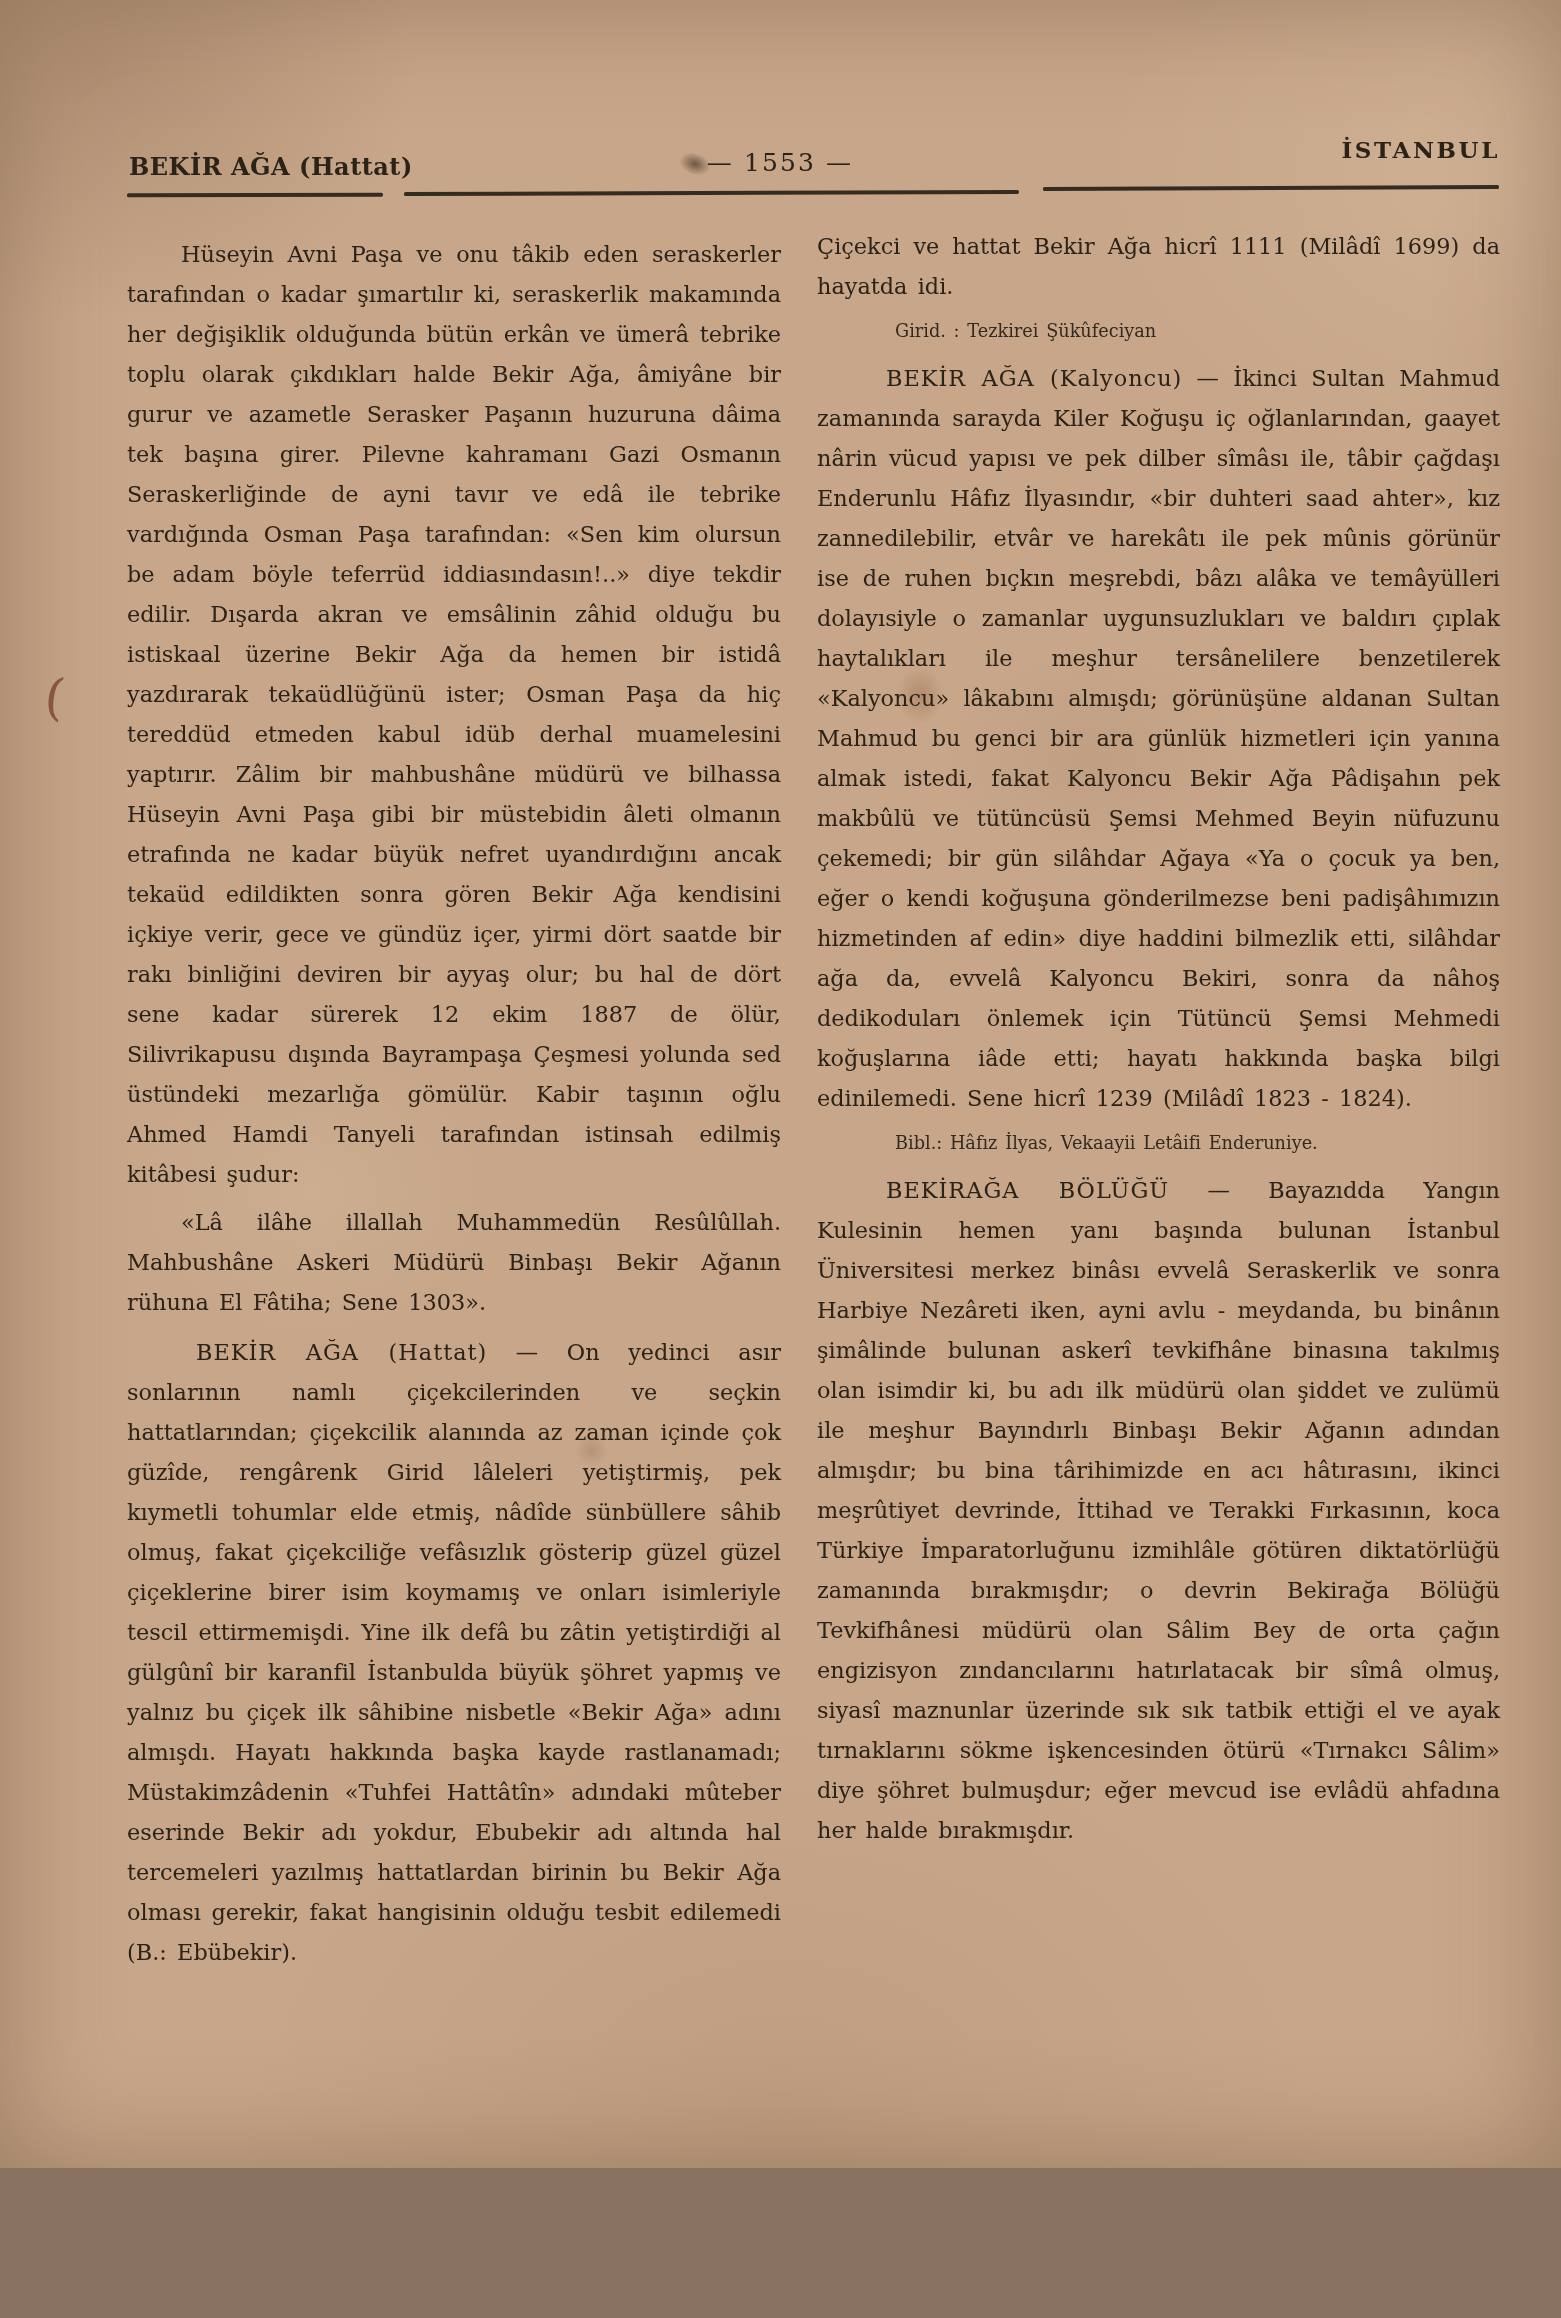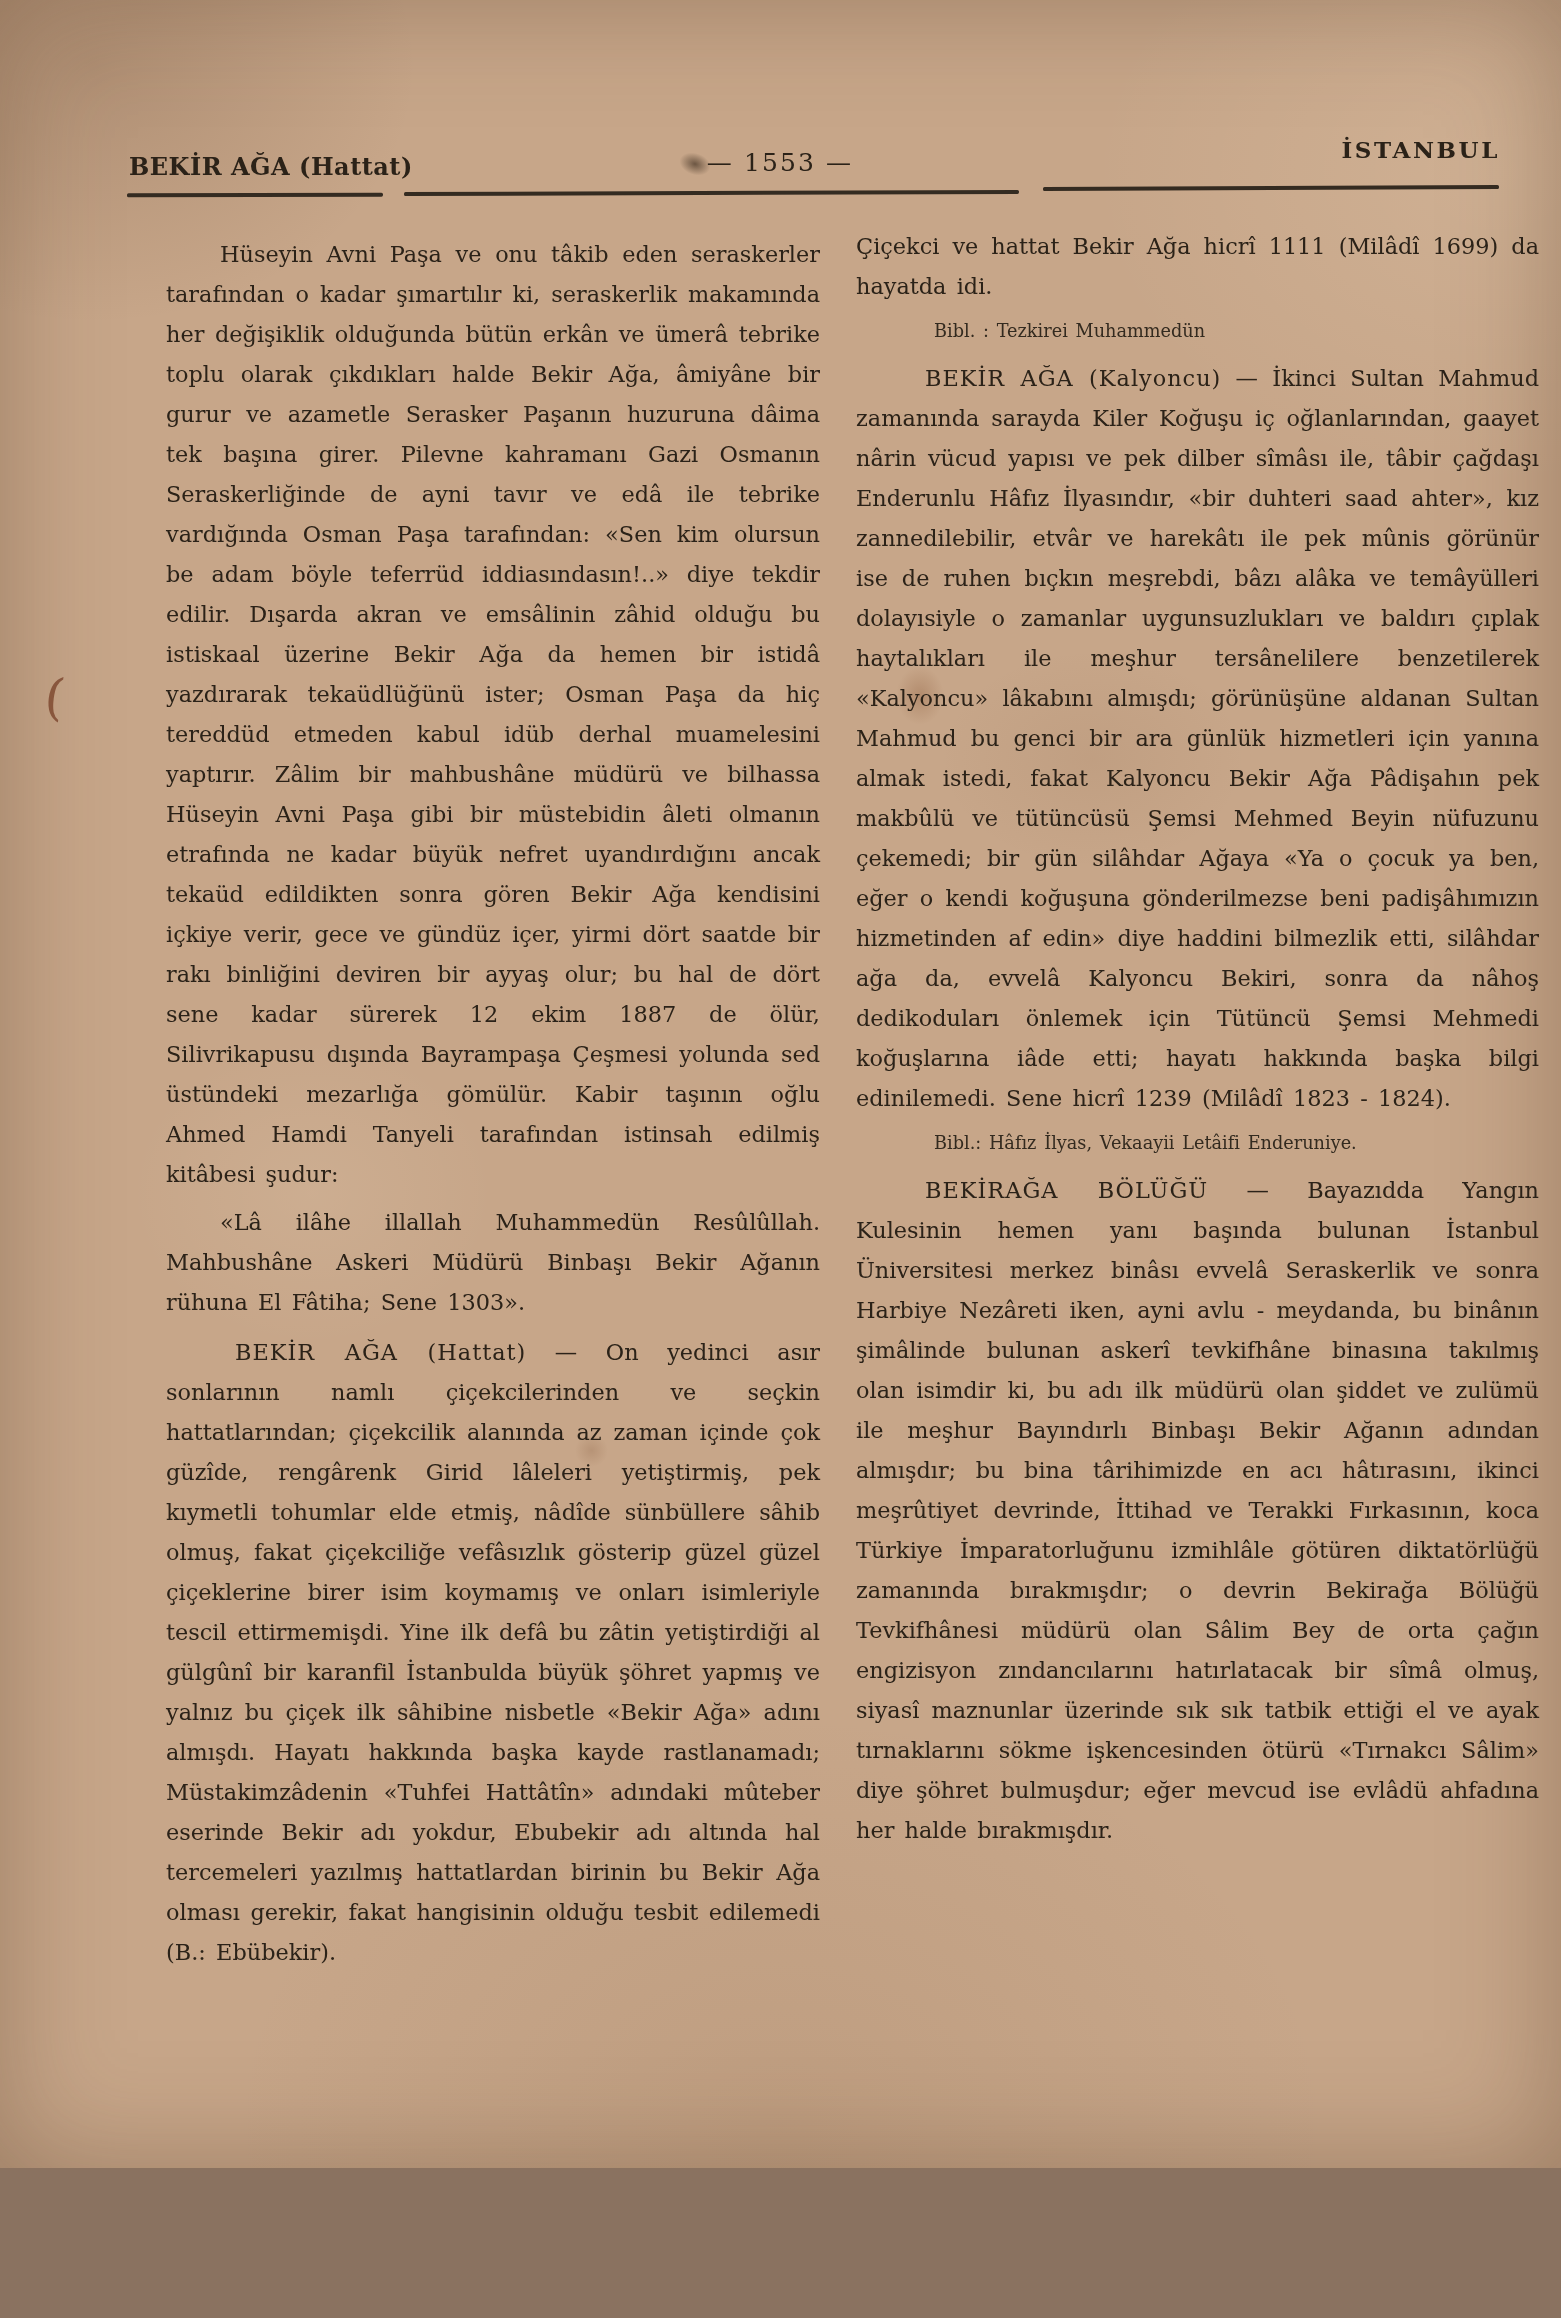--- a/index.html
+++ b/index.html
@@ -41,21 +41,21 @@
     white-space: nowrap;
   }
 
   
   .rule { position: absolute; height: 4.2px; background: var(--rule, #342b21); border-radius: 1.6px; }
   .rule-a { left: 127px;  top: 193px; width: 256px;  transform: rotate(-0.15deg); }
   .rule-b { left: 404px;  top: 191px; width: 615px; transform: rotate(-0.2deg); }
   .rule-c { left: 1043px; top: 186px; width: 456px;  transform: rotate(-0.25deg); }
 
   
-  .col { position: absolute; margin-left: 39px; }
+  .col { position: absolute; }
   .col-left  { left: 127px;  top: 234px; width: 654px; }
   .col-right { left: 817px; top: 226px; width: 683px; }
 
   .para {
     margin: 0;
     font-size: 22.4px;
     line-height: 40px;
     text-align: justify;
     text-indent: 54px;
     word-spacing: 3.1px;
@@ -116,21 +116,21 @@
   <div class="rule rule-b"></div>
   <div class="rule rule-c"></div>
 
   <div class="col col-left" id="col-left">
       <p class="para body"><span>Hüseyin Avni Paşa ve onu tâkib eden seraskerler tarafından o kadar şımartılır ki, seraskerlik makamında her değişiklik olduğunda bütün erkân ve ümerâ tebrike toplu olarak çıkdıkları halde Bekir Ağa, âmiyâne bir gurur ve azametle Serasker Paşanın huzuruna dâima tek başına girer. Pilevne kahramanı Gazi Osmanın Seraskerliğinde de ayni tavır ve edâ ile tebrike vardığında Osman Paşa tarafından: «Sen kim olursun be adam böyle teferrüd iddiasındasın!..» diye tekdir edilir. Dışarda akran ve emsâlinin zâhid olduğu bu istiskaal üzerine Bekir Ağa da hemen bir istidâ yazdırarak tekaüdlüğünü ister; Osman Paşa da hiç tereddüd etmeden kabul idüb derhal muamelesini yaptırır. Zâlim bir mahbushâne müdürü ve bilhassa Hüseyin Avni Paşa gibi bir müstebidin âleti olmanın etrafında ne kadar büyük nefret uyandırdığını ancak tekaüd edildikten sonra gören Bekir Ağa kendisini içkiye verir, gece ve gündüz içer, yirmi dört saatde bir rakı binliğini deviren bir ayyaş olur; bu hal de dört sene kadar sürerek 12 ekim 1887 de ölür, Silivrikapusu dışında Bayrampaşa Çeşmesi yolunda sed üstündeki mezarlığa gömülür. Kabir taşının oğlu Ahmed Hamdi Tanyeli tarafından istinsah edilmiş kitâbesi şudur:</span></p>
       <p class="para quote"><span>«Lâ ilâhe illallah Muhammedün Resûlûllah. Mahbushâne Askeri Müdürü Binbaşı Bekir Ağanın rühuna El Fâtiha; Sene 1303».</span></p>
       <p class="para entry"><span class="lead">BEKİR AĞA (Hattat)</span><span> — On yedinci asır sonlarının namlı çiçekcilerinden ve seçkin hattatlarından; çiçekcilik alanında az zaman içinde çok güzîde, rengârenk Girid lâleleri yetiştirmiş, pek kıymetli tohumlar elde etmiş, nâdîde sünbüllere sâhib olmuş, fakat çiçekciliğe vefâsızlık gösterip güzel güzel çiçeklerine birer isim koymamış ve onları isimleriyle tescil ettirmemişdi. Yine ilk defâ bu zâtin yetiştirdiği al gülgûnî bir karanfil İstanbulda büyük şöhret yapmış ve yalnız bu çiçek ilk sâhibine nisbetle «Bekir Ağa» adını almışdı. Hayatı hakkında başka kayde rastlanamadı; Müstakimzâdenin «Tuhfei Hattâtîn» adındaki mûteber eserinde Bekir adı yokdur, Ebubekir adı altında hal tercemeleri yazılmış hattatlardan birinin bu Bekir Ağa olması gerekir, fakat hangisinin olduğu tesbit edilemedi (B.: Ebübekir).</span></p>
     </div>
   <div class="col col-right" id="col-right">
       <p class="para cont"><span>Çiçekci ve hattat Bekir Ağa hicrî 1111 (Milâdî 1699) da hayatda idi.</span></p>
-      <p class="para bibl"><span>Bibl. : Tezkirei Muhammedün</span></p>
+      <p class="para bibl"><span>Girid. : Tezkirei Şükûfeciyan</span></p>
       <p class="para entry"><span class="lead">BEKİR AĞA (Kalyoncu)</span><span> — İkinci Sultan Mahmud zamanında sarayda Kiler Koğuşu iç oğlanlarından, gaayet nârin vücud yapısı ve pek dilber sîmâsı ile, tâbir çağdaşı Enderunlu Hâfız İlyasındır, «bir duhteri saad ahter», kız zannedilebilir, etvâr ve harekâtı ile pek mûnis görünür ise de ruhen bıçkın meşrebdi, bâzı alâka ve temâyülleri dolayısiyle o zamanlar uygunsuzlukları ve baldırı çıplak haytalıkları ile meşhur tersânelilere benzetilerek «Kalyoncu» lâkabını almışdı; görünüşüne aldanan Sultan Mahmud bu genci bir ara günlük hizmetleri için yanına almak istedi, fakat Kalyoncu Bekir Ağa Pâdişahın pek makbûlü ve tütüncüsü Şemsi Mehmed Beyin nüfuzunu çekemedi; bir gün silâhdar Ağaya «Ya o çocuk ya ben, eğer o kendi koğuşuna gönderilmezse beni padişâhımızın hizmetinden af edin» diye haddini bilmezlik etti, silâhdar ağa da, evvelâ Kalyoncu Bekiri, sonra da nâhoş dedikoduları önlemek için Tütüncü Şemsi Mehmedi koğuşlarına iâde etti; hayatı hakkında başka bilgi edinilemedi. Sene hicrî 1239 (Milâdî 1823 - 1824).</span></p>
       <p class="para bibl"><span>Bibl.: Hâfız İlyas, Vekaayii Letâifi Enderuniye.</span></p>
       <p class="para entry"><span class="lead">BEKİRAĞA BÖLÜĞÜ</span><span> — Bayazıdda Yangın Kulesinin hemen yanı başında bulunan İstanbul Üniversitesi merkez binâsı evvelâ Seraskerlik ve sonra Harbiye Nezâreti iken, ayni avlu - meydanda, bu binânın şimâlinde bulunan askerî tevkifhâne binasına takılmış olan isimdir ki, bu adı ilk müdürü olan şiddet ve zulümü ile meşhur Bayındırlı Binbaşı Bekir Ağanın adından almışdır; bu bina târihimizde en acı hâtırasını, ikinci meşrûtiyet devrinde, İttihad ve Terakki Fırkasının, koca Türkiye İmparatorluğunu izmihlâle götüren diktatörlüğü zamanında bırakmışdır; o devrin Bekirağa Bölüğü Tevkifhânesi müdürü olan Sâlim Bey de orta çağın engizisyon zındancılarını hatırlatacak bir sîmâ olmuş, siyasî maznunlar üzerinde sık sık tatbik ettiği el ve ayak tırnaklarını sökme işkencesinden ötürü «Tırnakcı Sâlim» diye şöhret bulmuşdur; eğer mevcud ise evlâdü ahfadına her halde bırakmışdır.</span></p>
     </div>
 
   <span class="margin-mark">(</span>
 
 </div>
 
 

